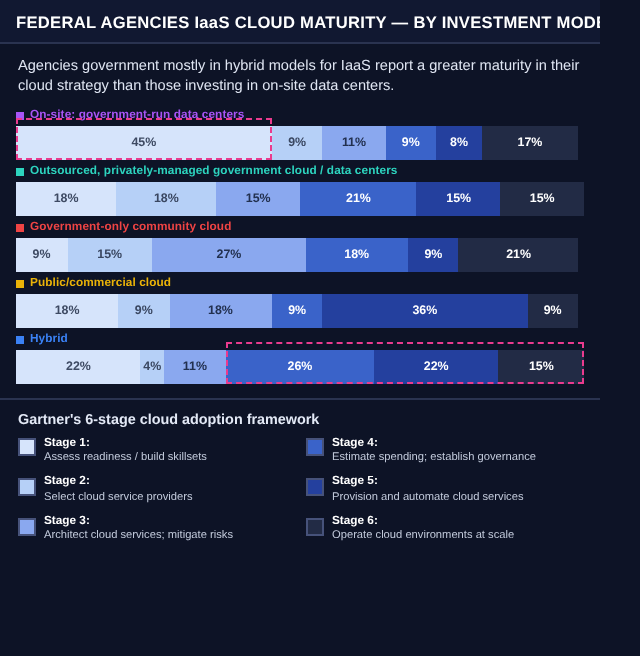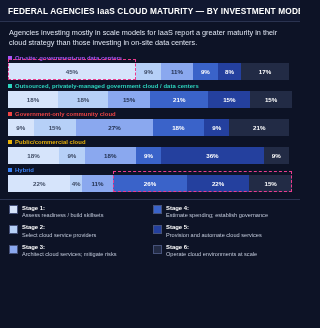--- a/index.html
+++ b/index.html
@@ -146,21 +146,21 @@
     white-space: nowrap;
   }
 </style>
 </head>
 <body>
 
 <div class="header">
   <div class="title">FEDERAL AGENCIES IaaS CLOUD MATURITY — BY INVESTMENT MODEL</div>
 </div>
 
-<div class="subtitle">Agencies investing mostly in scale models for IaaS report a greater maturity in their cloud strategy than those investing in on-site data centers.</div>
+<div class="subtitle">Agencies government mostly in hybrid models for IaaS report a greater maturity in their cloud strategy than those investing in on-site data centers.</div>
 
 <div class="chart" id="chart-root">
     <div class="group">
       <div class="group-label" style="color: rgb(168, 85, 247);">
         <span class="group-swatch" style="background: rgb(168, 85, 247);"></span>
         <span>On-site: government-run data centers</span>
       </div>
       <div class="bar" style="overflow: visible;">
         <div class="seg s1" title="Stage 1" style="width: 45%;">
           <span>45%</span>
@@ -284,20 +284,21 @@
         </div>
         <div class="seg s6" title="Stage 6" style="width: 15%;">
           <span>15%</span>
         </div>
         <div class="highlight" style="left: 37%; width: 63%; top: -4px; height: calc(100% + 4px);"></div>
       </div>
     </div>
   </div>
 
 <div class="legend">
+  <div class="legend-title">Gartner's 6-stage cloud adoption framework</div>
   <div class="legend-grid" id="legend-grid">
       <div class="legend-item">
         <span class="legend-swatch" style="background: rgb(214, 228, 251); border: 0.5px solid rgb(70, 82, 122);"></span>
         <div class="legend-text">
           <div class="legend-stage">Stage 1:</div>
           <div class="legend-desc">Assess readiness / build skillsets</div>
         </div>
       </div>
       <div class="legend-item">
         <span class="legend-swatch" style="background: rgb(58, 99, 201); border: 0.5px solid rgb(70, 82, 122);"></span>

